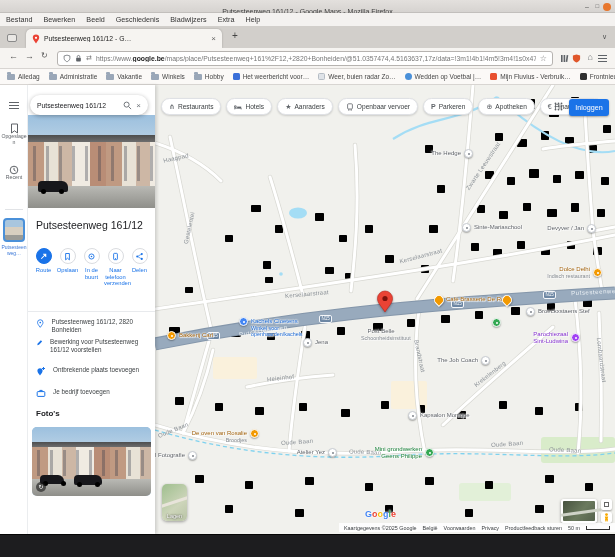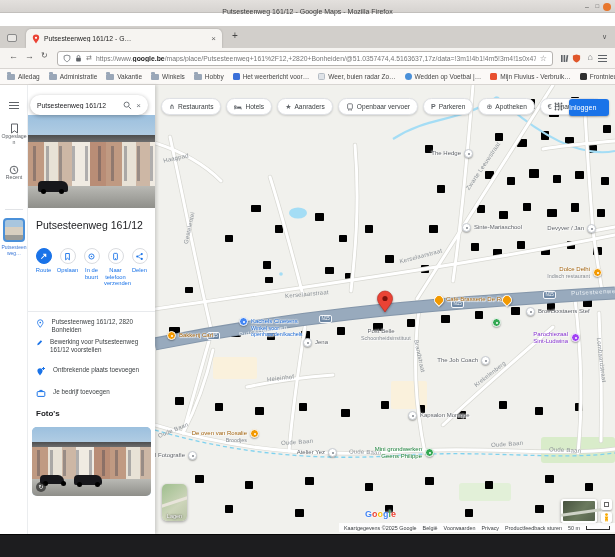--- a/index.html
+++ b/index.html
@@ -66,21 +66,21 @@
 .divider{left:0;width:127px;height:1px;background:#e8eaed}
 .drow{left:8px;width:112px;display:flex;gap:7px;align-items:flex-start}
 .drow .dt{font-size:6.3px;color:#3c4043;line-height:1.25}
 #fotos{left:8px;top:324px;font-size:8px;font-weight:bold;color:#202124}
 
 #map{left:155px;top:0;width:460px;height:449px;overflow:hidden;background:#f1f1ed}
 #chips{left:6px;top:13px;display:flex;gap:5px;z-index:8}
 .chip{height:17px;background:#fff;border:1px solid #dfe1e5;border-radius:9px;box-shadow:0 1px 2px rgba(0,0,0,.15);display:flex;align-items:center;gap:3px;padding:0 7px}
 .chip span.cl{font-size:6.6px;color:#3c4043;white-space:nowrap}
 .chip .ci{font-size:7px;color:#5f6368;line-height:1}
-#signin{right:6px;top:14px;width:40px;height:17px;background:#1a73e8;border-radius:3px;color:#fff;font-size:7.2px;line-height:17px;box-shadow:0 1px 2px rgba(0,0,0,.3);z-index:8}
+#signin{right:6px;top:14px;width:40px;height:17px;background:#1a73e8;border-radius:3px;color:#fff;font-size:7.2px;text-align:center;line-height:17px;box-shadow:0 1px 2px rgba(0,0,0,.3);z-index:8}
 #gridic{right:52px;top:17px;z-index:8}
 .st{position:absolute;font-size:6px;color:#8a9096;white-space:nowrap;letter-spacing:.2px;z-index:2}
 .st.w{color:#eef3f7;font-size:6px;letter-spacing:.6px}
 .badge{position:absolute;background:#6d87a4;border:1px solid #f5f7fa;border-radius:2px;color:#fff;font-size:4.5px;line-height:1.4;padding:0 1.5px;z-index:3}
 .poi{position:absolute;z-index:4}
 .pic{display:block;width:9px;height:9px;border-radius:50%;border:1px solid #fff;box-shadow:0 1px 1.5px rgba(0,0,0,.3);position:relative}
 .pic:after{content:"";position:absolute;left:2.5px;top:2.5px;width:2.5px;height:2.5px;border-radius:50%;background:#fff}
 .pic.w{background:#fff;border-color:#c8ccd2}.pic.w:after{background:#80868e}
 .pic.o{background:#f29900}.pic.b{background:#4285f4}.pic.p{background:#a142f4}.pic.g{background:#34a853}
 .pdrop{display:block;width:10px;height:10px;border-radius:50% 50% 50% 0;transform:rotate(-45deg);background:#f29900;border:1px solid #fff;box-shadow:0 1px 1.5px rgba(0,0,0,.3)}
@@ -111,20 +111,29 @@
 
 <div id="screen">
 
   <div id="titlebar" class="a">
     <span class="t">Putsesteenweg 161/12 - Google Maps - Mozilla Firefox</span>
     <span class="winbtn" style="right:26px">–</span>
     <span class="winbtn" style="right:16px;font-size:6px">□</span>
     <span class="winbtn a" id="btn-close" style="right:4px"></span>
   </div>
 
+  <div id="menubar" class="a">
+    <span>Bestand</span>
+    <span>Bewerken</span>
+    <span>Beeld</span>
+    <span>Geschiedenis</span>
+    <span>Bladwijzers</span>
+    <span>Extra</span>
+    <span>Help</span>
+  </div>
 
   <div id="tabbar" class="a">
     <span id="viewic" class="a"></span>
     <div class="tab">
       <svg width="8" height="10" viewBox="0 0 8 10">
           <path d="M4 9.5C2.4 7 .8 5.6.8 3.8A3.2 3.2 0 0 1 7.2 3.8C7.2 5.6 5.6 7 4 9.5z" fill="#ea4335"></path>
           <circle cx="4" cy="3.8" r="1.1" fill="#fff"></circle>
         </svg>
       <span class="ttl">Putsesteenweg 161/12 - G…</span>
       <span class="cls">×</span>

